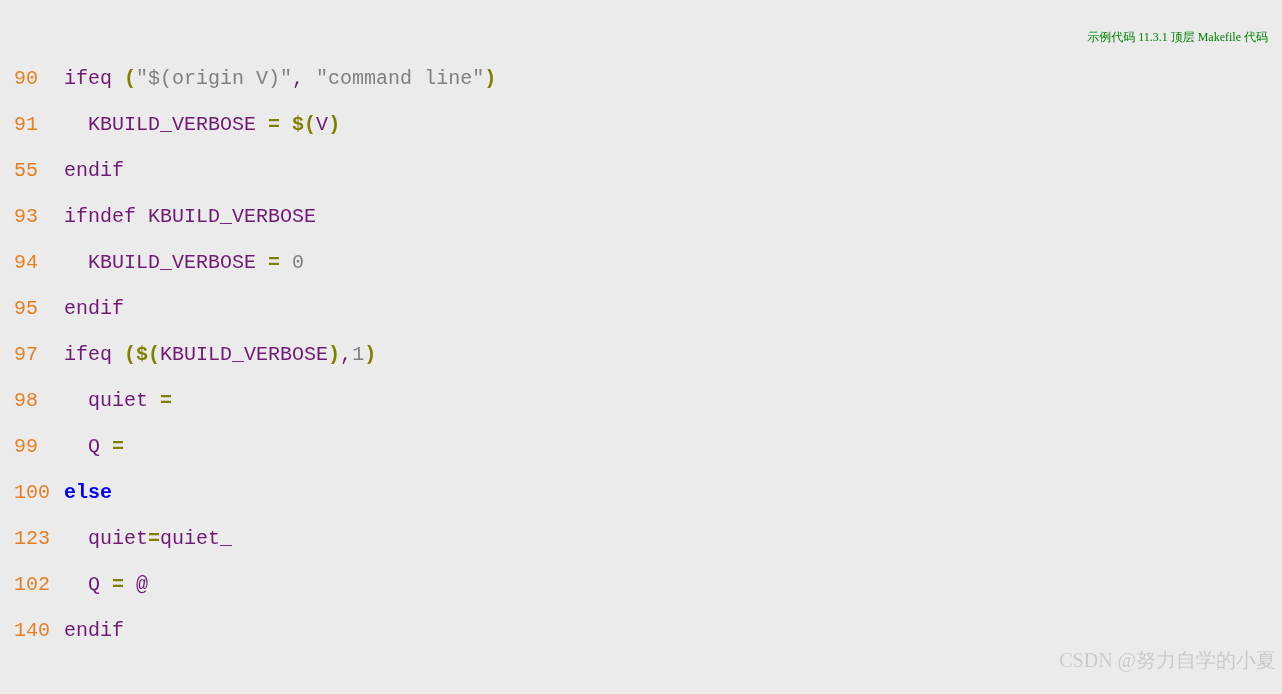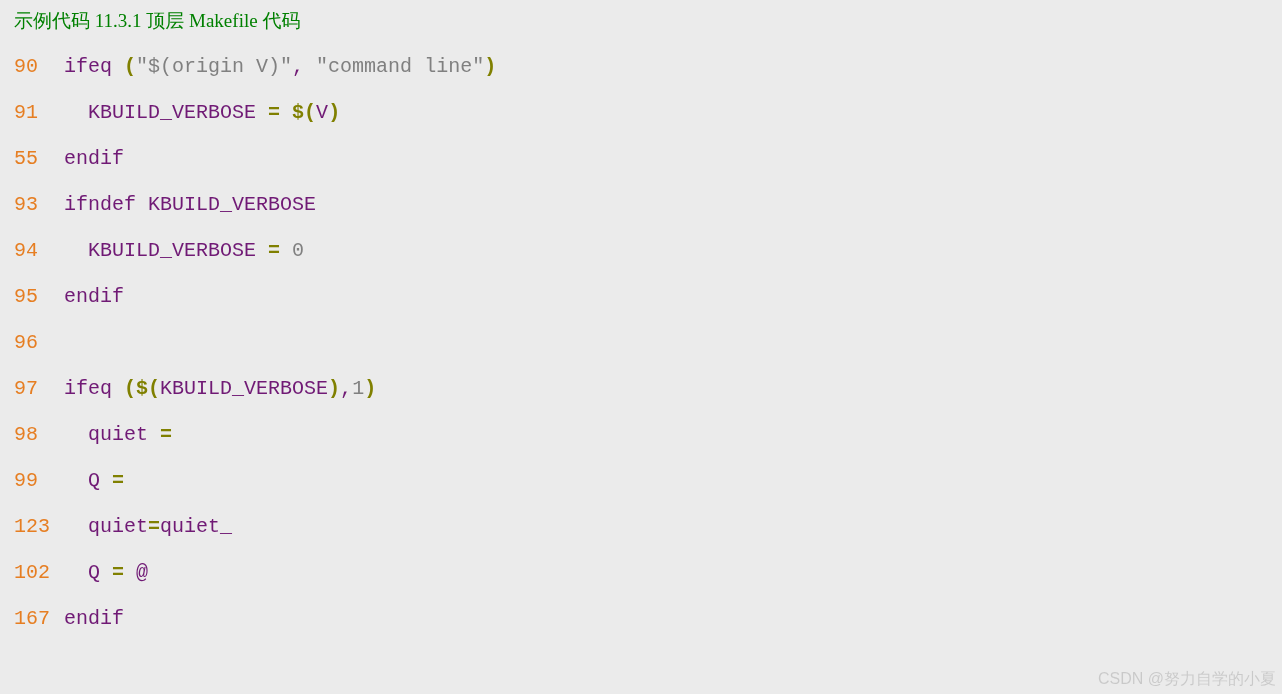--- a/index.html
+++ b/index.html
@@ -6,25 +6,26 @@
     body {
       background: #ebebeb;
       font-family: "Courier New", Consolas, monospace;
       font-size: 20px;
       width: 1282px;
       height: 694px;
       position: relative;
       padding: 6px 14px 0 14px;
     }
     .title {
-      text-align: left;
+      text-align: right;
       color: #008000;
       font-family: "SimSun", serif;
-      font-size: 19px;
+      font-size: 12px;
       padding: 2px 0 10px;
+      margin-top: 21px;
     }
     .title .latin { font-family: "Times New Roman", serif; }
     .code-area { position: relative; }
     .line {
       display: flex;
       align-items: flex-start;
       line-height: 46px;
       white-space: pre;
     }
     .ln {
@@ -35,24 +36,24 @@
     }
     .kw { color: #0000ff; font-weight: bold; }
     .paren { color: #808000; font-weight: bold; } 
     .str { color: #808080; }
     .op { color: #808000; font-weight: bold; }
     .num { color: #808080; }
     .plain { color: #701a75; }
     .watermark {
       position: absolute;
       right: 6px;
-      bottom: 4px;
+      bottom: 20px;
       color: rgba(0,0,0,0.14);
-      font-family: Liberation Sans, sans-serif;
-      font-size: 16px;
+      font-family: Liberation Serif, serif;
+      font-size: 20px;
     }
   </style>
 </head>
 <body>
 
 <div class="title">
   <span>示例代码 </span><span class="latin">11.3.1</span><span>  顶层 </span><span class="latin">Makefile</span><span> 代码</span>
 </div>
 
 <div class="code-area">
@@ -80,50 +81,51 @@
   <div class="line">
     <span class="ln">94</span>
     <span>  </span><span class="plain">KBUILD_VERBOSE</span><span> </span><span class="op">=</span><span> </span><span class="num">0</span>
   </div>
 
   <div class="line">
     <span class="ln">95</span>
     <span class="plain">endif</span>
   </div>
 
-  <div class="line">
-    <span class="ln">96</span>
-  </div>
 
   <div class="line">
     <span class="ln">97</span>
     <span class="plain">ifeq</span><span> </span><span class="paren">(</span><span class="op">$(</span><span class="plain">KBUILD_VERBOSE</span><span class="op">)</span><span class="plain">,</span><span class="num">1</span><span class="paren">)</span>
   </div>
 
   <div class="line">
     <span class="ln">98</span>
     <span>  </span><span class="plain">quiet</span><span> </span><span class="op">=</span>
   </div>
 
   <div class="line">
     <span class="ln">99</span>
     <span>  </span><span class="plain">Q</span><span> </span><span class="op">=</span>
   </div>
 
+  <div class="line">
+    <span class="ln">100</span>
+    <span class="kw">else</span>
+  </div>
 
   <div class="line">
     <span class="ln">123</span>
     <span>  </span><span class="plain">quiet</span><span class="op">=</span><span class="plain">quiet_</span>
   </div>
 
   <div class="line">
     <span class="ln">102</span>
     <span>  </span><span class="plain">Q</span><span> </span><span class="op">=</span><span> </span><span class="plain">@</span>
   </div>
 
   <div class="line">
-    <span class="ln">167</span>
+    <span class="ln">140</span>
     <span class="plain">endif</span>
   </div>
 
 </div>
 
 <div class="watermark">CSDN @努力自学的小夏</div>
 
 </body></html>

